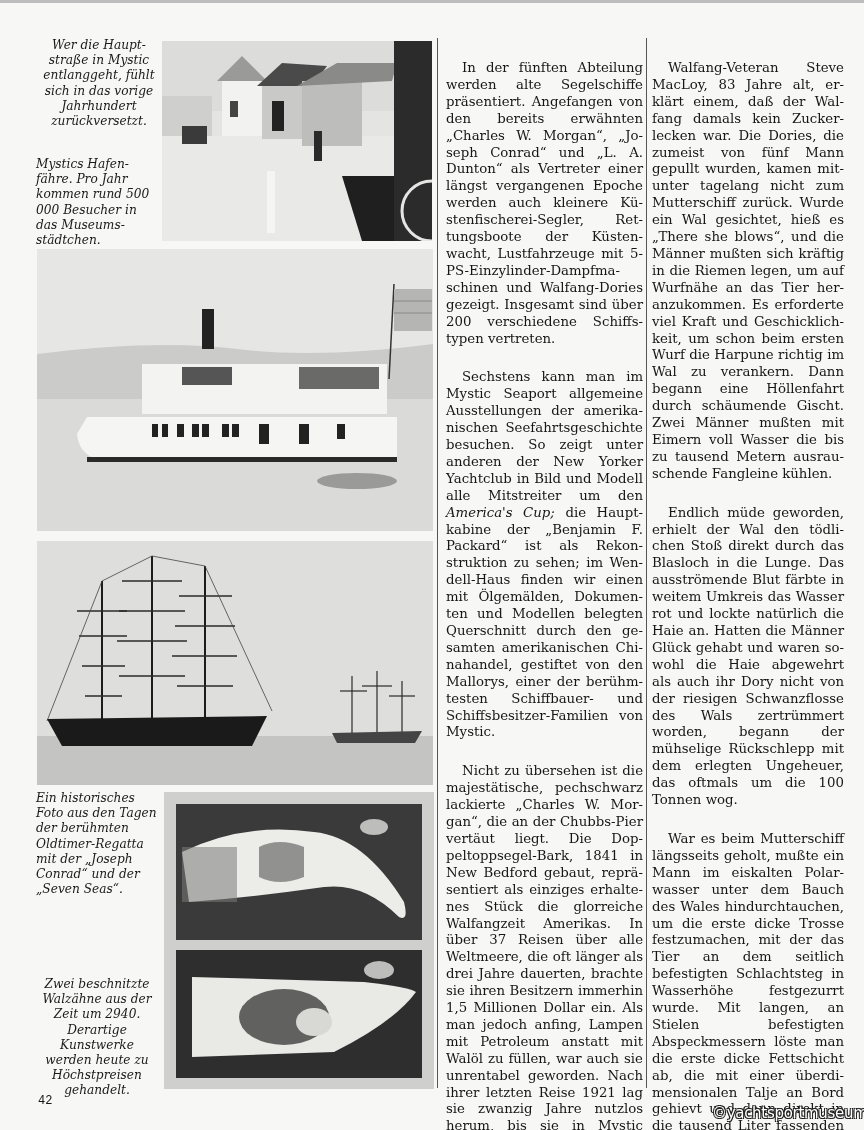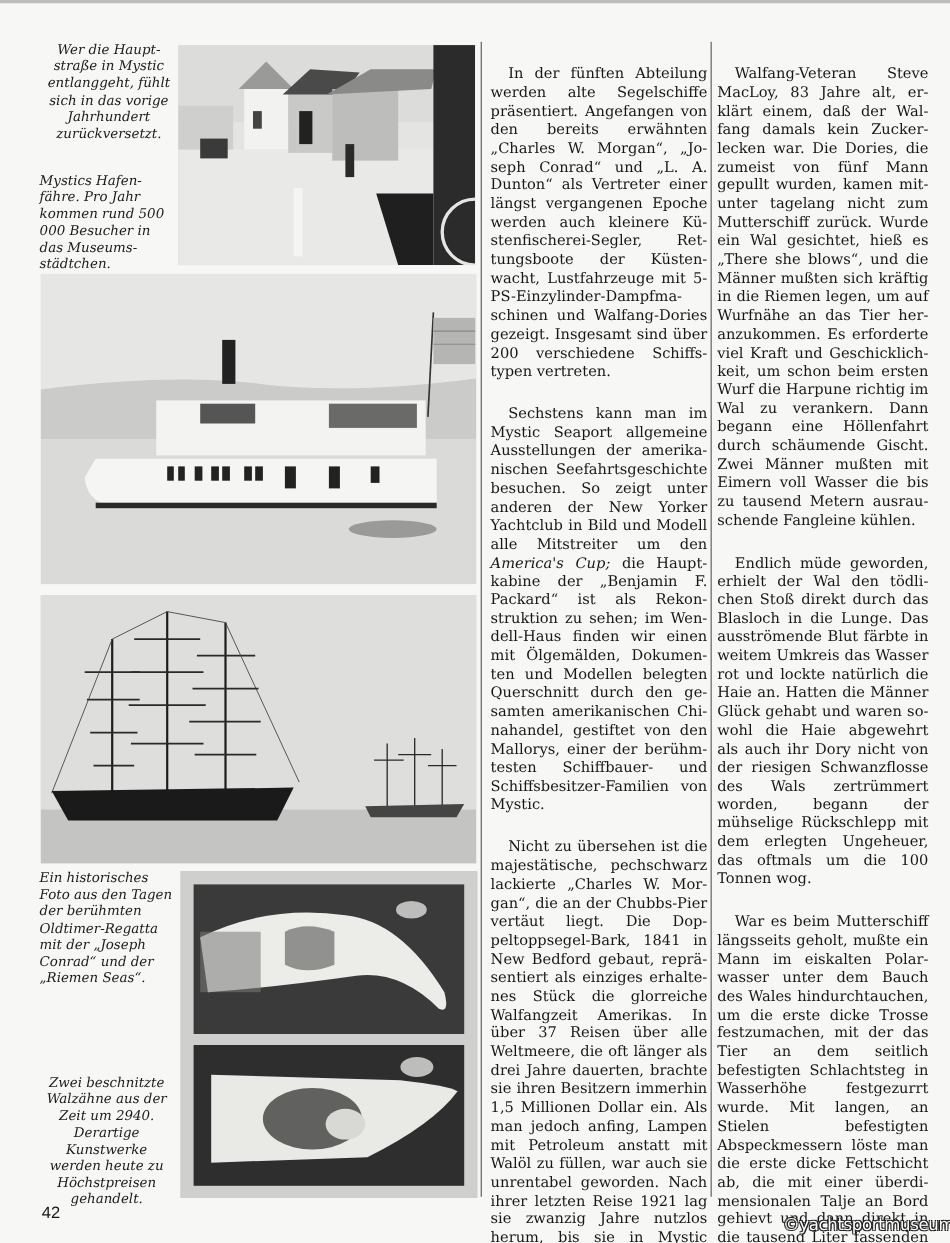--- a/index.html
+++ b/index.html
@@ -26,35 +26,35 @@
   
   .col {
     position: absolute; top: 38px; font-size: 13.3px; line-height: 16.9px;
     text-align: justify; hyphens: manual; color: #161616;
   }
   .col p { margin: 0; }
   .col p.indent { text-indent: 16px; margin-top: 22px; }
   .col .it { font-style: italic; }
   .colrule { position: absolute; width: 1px; background: #555; top: 38px; }
 
-  .pagenum { position: absolute; left: 38px; top: 1094px; font-size: 15px; font-family: Liberation Sans, sans-serif; }
+  .pagenum { position: absolute; left: 38px; top: 1094px; font-size: 12px; font-family: Liberation Mono, monospace; }
   .watermark {
     position: absolute; left: 712px; top: 1104px; font-size: 15px;
     font-family: "DejaVu Sans", sans-serif; color: #fff; letter-spacing: -0.3px;
     text-shadow: -1px -1px 0 #222, 1px -1px 0 #222, -1px 1px 0 #222, 1px 1px 0 #222;
   }
 </style>
 </head>
 <body>
 
 <div class="topline"></div>
 
 <p class="caption cap-right" style="left:40px; top:38px; width:118px;">Wer die Haupt­straße in Mystic entlanggeht, fühlt sich in das vorige Jahrhun­dert zurückver­setzt.</p>
 <p class="caption cap-left" style="left:36px; top:157px; width:122px;">Mystics Hafen­fähre. Pro Jahr kommen rund 500 000 Besucher in das Museums­städtchen.</p>
-<p class="caption cap-left" style="left:36px; top:791px; width:126px;">Ein historisches Foto aus den Tagen der be­rühmten Oldti­mer-Regatta mit der „Joseph Con­rad“ und der „Riemen Seas“.</p>
+<p class="caption cap-left" style="left:36px; top:791px; width:126px;">Ein historisches Foto aus den Tagen der be­rühmten Oldti­mer-Regatta mit der „Joseph Con­rad“ und der „Seven Seas“.</p>
 <p class="caption cap-right" style="left:36px; top:977px; width:122px;">Zwei beschnitzte Walzähne aus der Zeit um 2940. Derartige Kunstwerke werden heute zu Höchstpreisen gehandelt.</p>
 
 <div class="photo" style="left:162px; top:41px; width:270px; height:200px; background:#d8d8d6;">
   <svg viewBox="0 0 270 200" preserveAspectRatio="none">
     <rect x="0" y="0" width="270" height="200" fill="#e4e4e2"></rect>
     <rect x="0" y="0" width="270" height="70" fill="#dcdcda"></rect>
     <polygon points="0,95 230,95 270,120 270,200 0,200" fill="#e9e9e7"></polygon>
     <rect x="60" y="35" width="40" height="60" fill="#f2f2f0"></rect>
     <polygon points="55,40 80,15 105,40" fill="#9a9a98"></polygon>
     <rect x="68" y="60" width="8" height="16" fill="#444"></rect>

